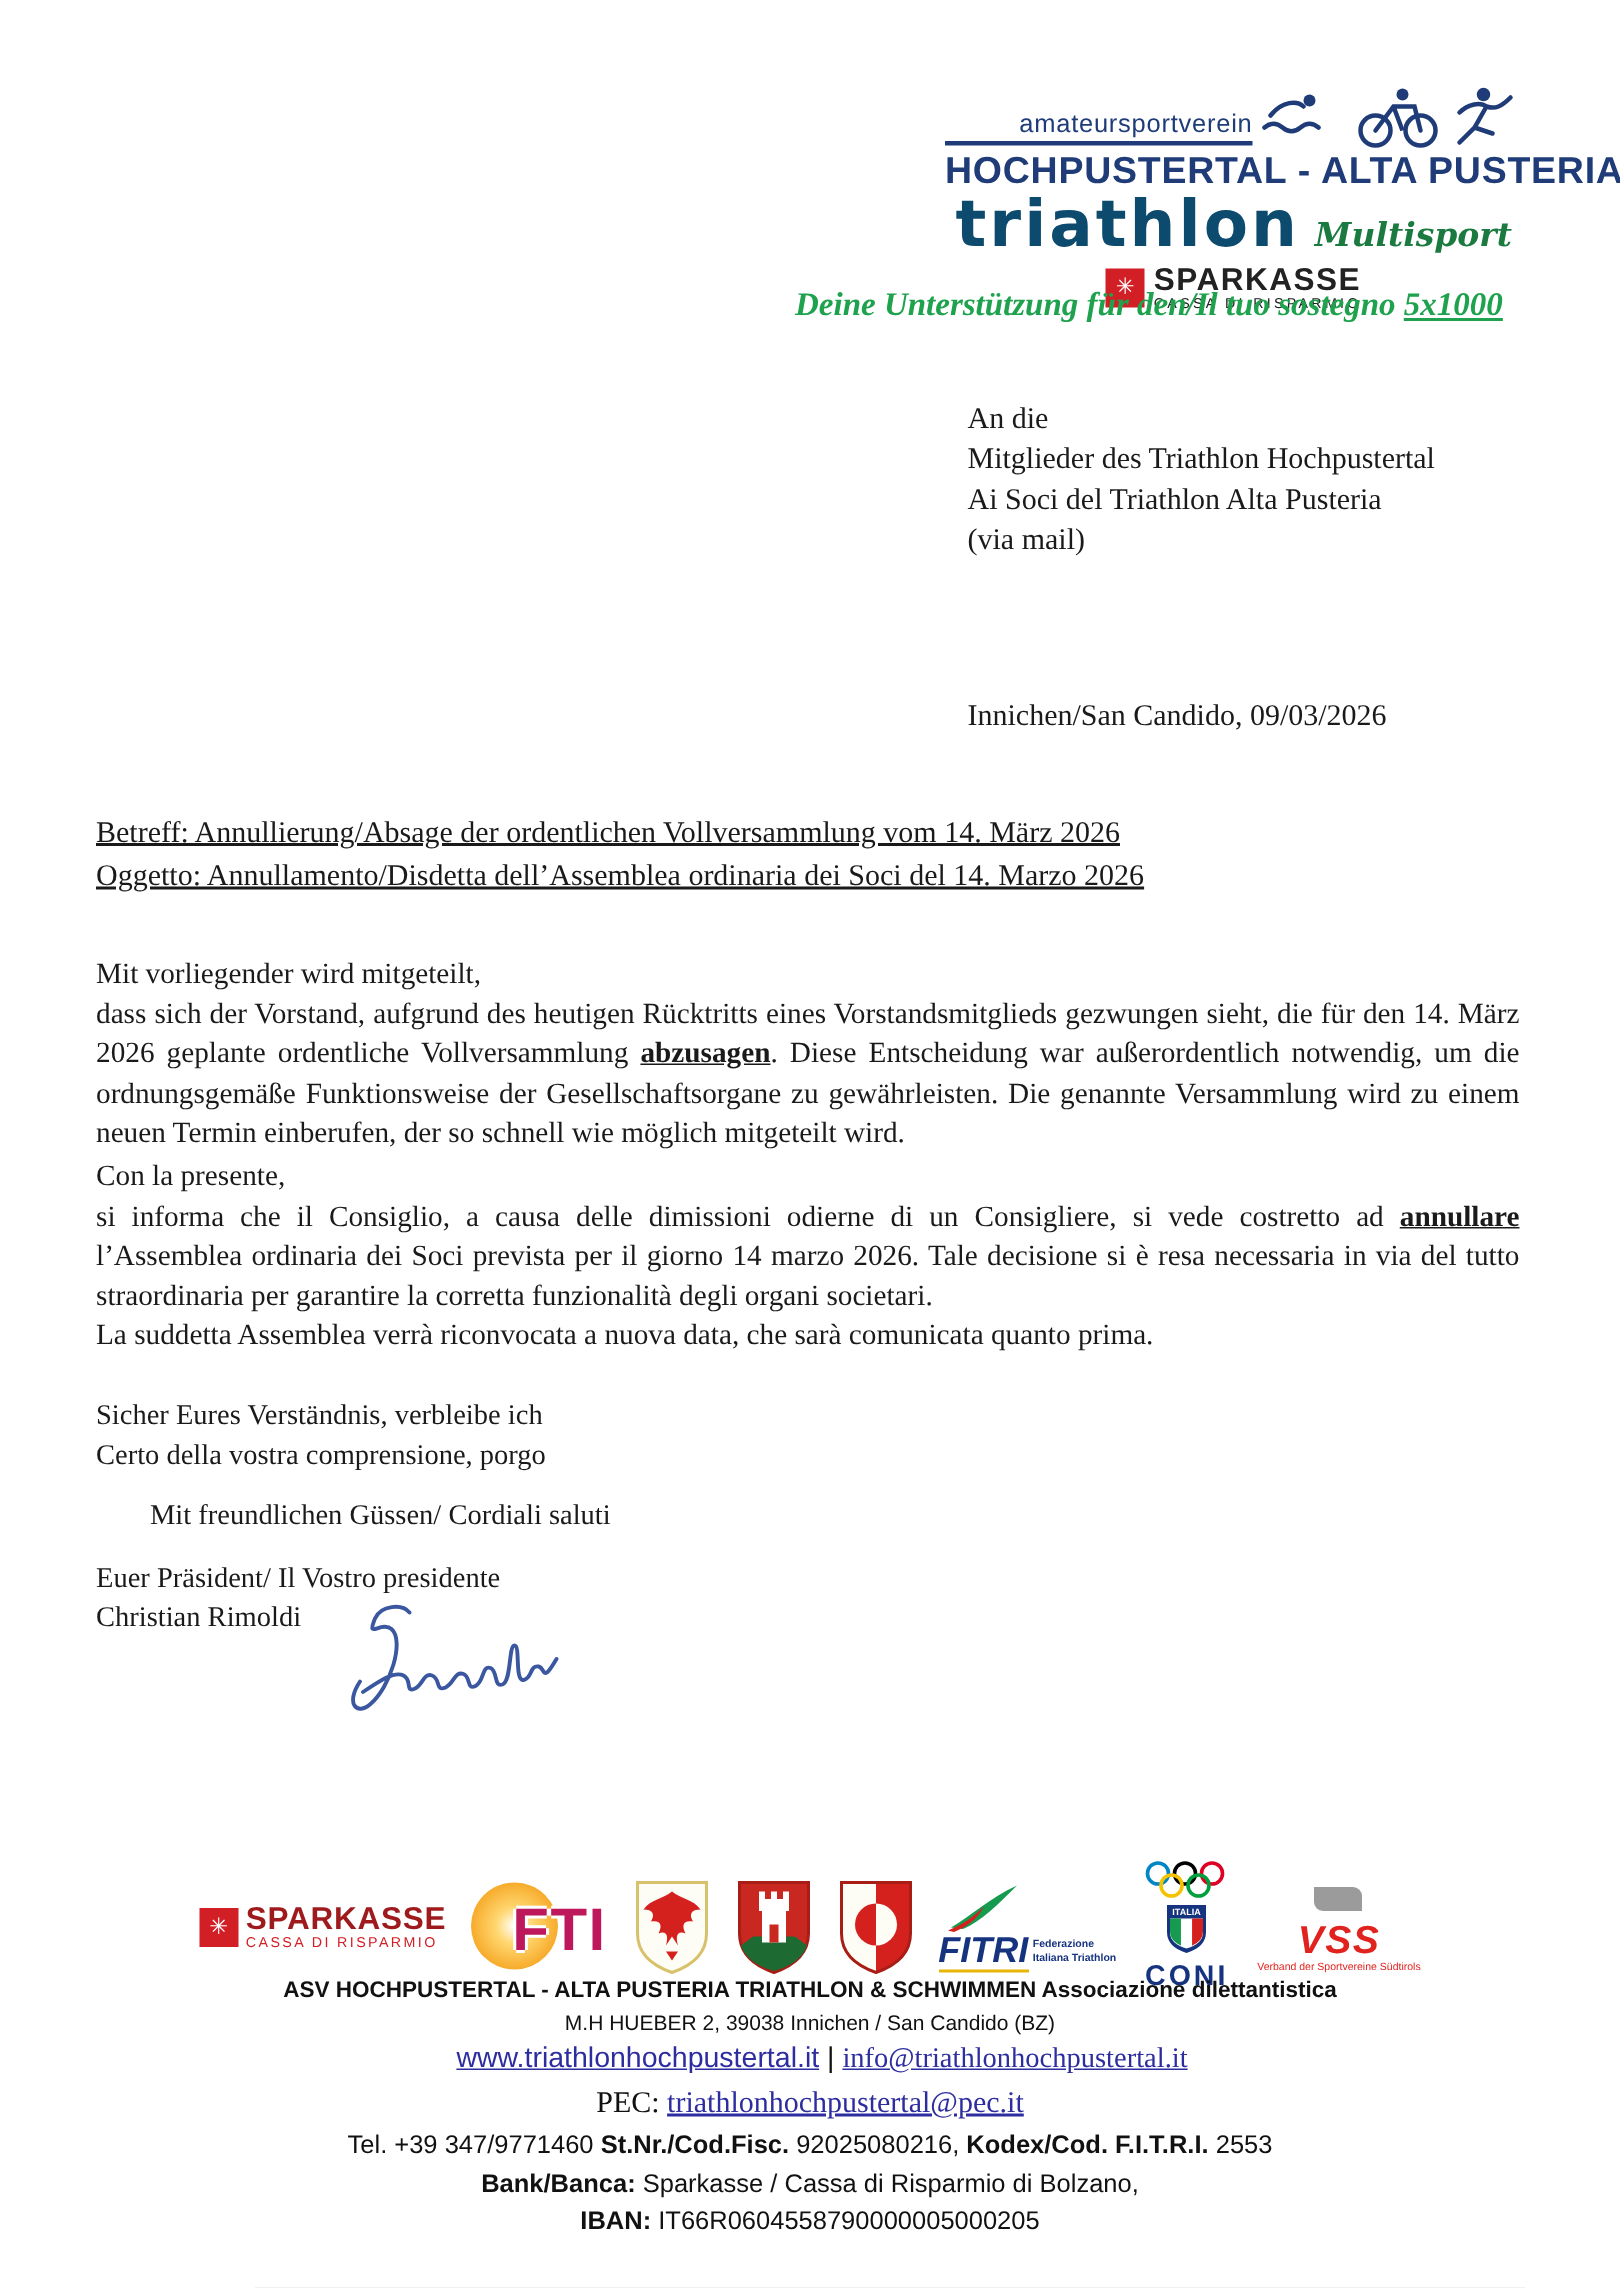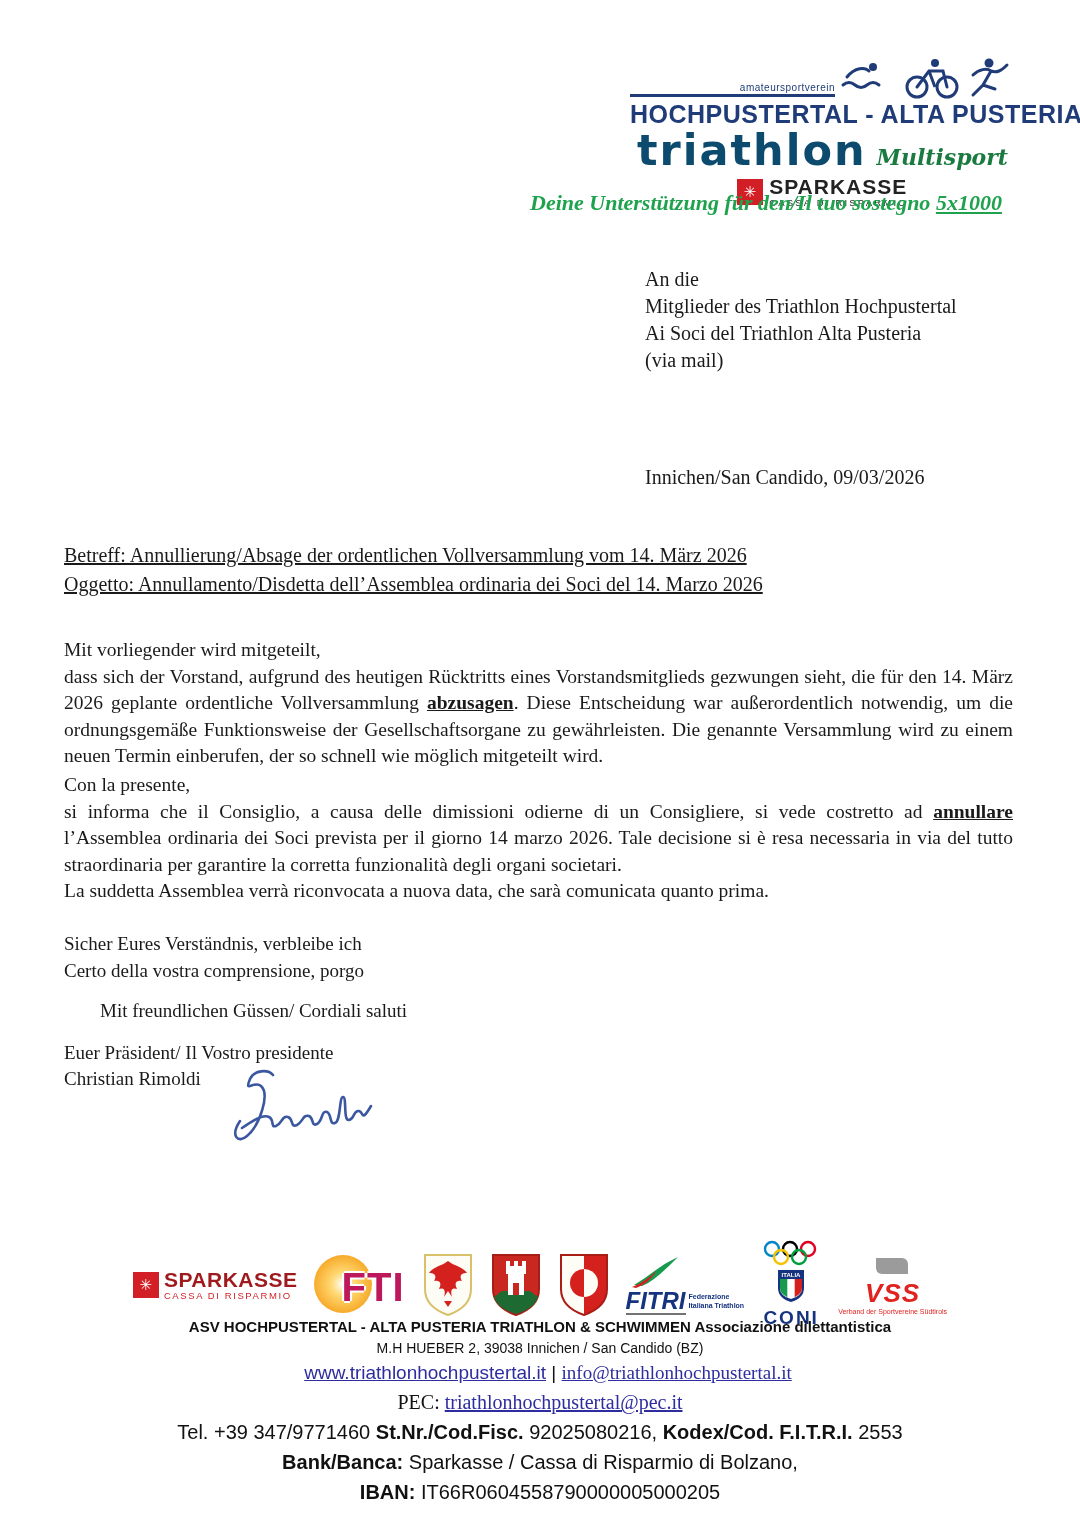--- a/index.html
+++ b/index.html
@@ -7,21 +7,21 @@
     position:relative;width:1080px;height:1525px;background:#ffffff;
     margin:0 auto;overflow:hidden;
     font-family:"Liberation Serif", serif;color:#1a1a1a;
   }
   .abs{position:absolute;}
 
   
   .logo-block{top:55px;left:630px;width:385px;text-align:center;}
   .asv-row{display:flex;align-items:flex-end;justify-content:flex-start;}
   .asv-line{flex:0 0 auto;width:205px;border-bottom:3px solid #1f3c78;text-align:right;
-    font-family:"Liberation Sans",sans-serif;font-size:10px;color:#1f3c78;padding-bottom:1px;letter-spacing:.5px;}
+    font-family:"Liberation Sans",sans-serif;font-size:17px;color:#1f3c78;padding-bottom:1px;letter-spacing:.5px;}
   .tri-icons{margin-left:4px;margin-bottom:-4px;}
   .club-name{font-family:"Liberation Sans",sans-serif;font-weight:bold;font-size:25px;
     color:#1f3c78;letter-spacing:.5px;margin-top:3px;white-space:nowrap;}
   .tri-row{display:flex;align-items:baseline;justify-content:center;gap:10px;margin-top:0px;}
   .tri-word{font-family:"DejaVu Sans",sans-serif;font-weight:bold;font-size:43px;color:#0c4a6e;
     letter-spacing:2px;line-height:1;}
   .multi-word{font-family:"DejaVu Serif",serif;font-style:italic;font-weight:bold;font-size:22px;color:#1a7a40;}
   .spk-row{display:flex;align-items:center;justify-content:center;gap:6px;margin-top:4px;}
   .spk-box{width:26px;height:26px;background:#d21f26;position:relative;}
   .spk-box::after{content:"✳";position:absolute;inset:0;color:#fff;font-size:15px;line-height:26px;text-align:center;}
@@ -54,40 +54,40 @@
   .spkf-txt{text-align:left;margin-left:5px;}
   .spkf-main{font-weight:bold;font-size:21px;color:#9e1a1c;letter-spacing:.5px;line-height:1;}
   .spkf-sub{font-size:9.5px;color:#d21f26;letter-spacing:1.6px;}
   .fti-wrap{position:relative;width:92px;height:64px;}
   .fti-circle{position:absolute;left:0;top:2px;width:58px;height:58px;border-radius:50%;
     background:radial-gradient(circle,#ffffff 0%,#ffd770 30%,#f6a623 75%,#ef8f1d 100%);}
   .fti-text{position:absolute;left:28px;top:14px;font-weight:bold;font-size:40px;color:#be185d;
     text-shadow:-2px 0 #fff,2px 0 #fff,0 -2px #fff,0 2px #fff;line-height:1;letter-spacing:1px;}
   .fitri-wrap{display:flex;flex-direction:column;align-items:flex-start;}
   .fitri-bottom{display:flex;align-items:center;gap:3px;}
-  .fitri-name{font-style:italic;font-weight:bold;font-size:24px;color:#16337f;line-height:1;border-bottom:2px solid #737373;}
+  .fitri-name{font-style:italic;font-weight:bold;font-size:24px;color:#16337f;line-height:1;border-bottom:2px solid #eab308;}
   .fitri-cap{font-size:7px;color:#16337f;font-weight:bold;line-height:1.2;text-align:left;}
   .coni-wrap{display:flex;flex-direction:column;align-items:center;}
   .coni-bottom{display:flex;align-items:center;gap:3px;flex-direction:column;}
   .coni-name{font-weight:bold;font-size:19px;color:#16337f;letter-spacing:2px;}
   .vss-wrap{display:flex;flex-direction:column;align-items:center;}
   .vss-top{display:flex;align-items:center;gap:2px;flex-direction:column;}
   .vss-name{font-weight:bold;font-size:26px;color:#e0231f;font-style:italic;letter-spacing:1px;line-height:1;}
   .vss-cap{font-size:7px;color:#e0231f;margin-top:2px;}
 
   .footer-text{top:1316px;left:0;width:1080px;text-align:center;
     font-family:"Liberation Sans",sans-serif;font-size:15px;color:#111;}
   .ft-org{font-weight:bold;font-size:15px;line-height:1.45;}
   .ft-addr{font-size:14px;line-height:1.45;}
   .ft-links{font-size:19px;line-height:1.55;margin-left:16px;}
   .ft-links .lnk-sans{font-family:"Liberation Sans",sans-serif;}
   .ft-links .lnk-serif{font-family:"Liberation Serif",serif;}
   a.doc-link{color:#2d2da0;text-decoration:underline;cursor:pointer;}
   .ft-pec{font-family:"Liberation Serif",serif;font-size:20px;line-height:1.5;text-align:center;}
-  .ft-line{font-size:20px;line-height:1.5;}
+  .ft-line{font-size:17px;line-height:1.5;}
   .b{font-weight:bold;}
 </style>
 </head>
 <body>
 
 <div class="page">
 
   <div class="abs logo-block">
     <div class="asv-row">
       <div class="asv-line">amateursportverein</div>

